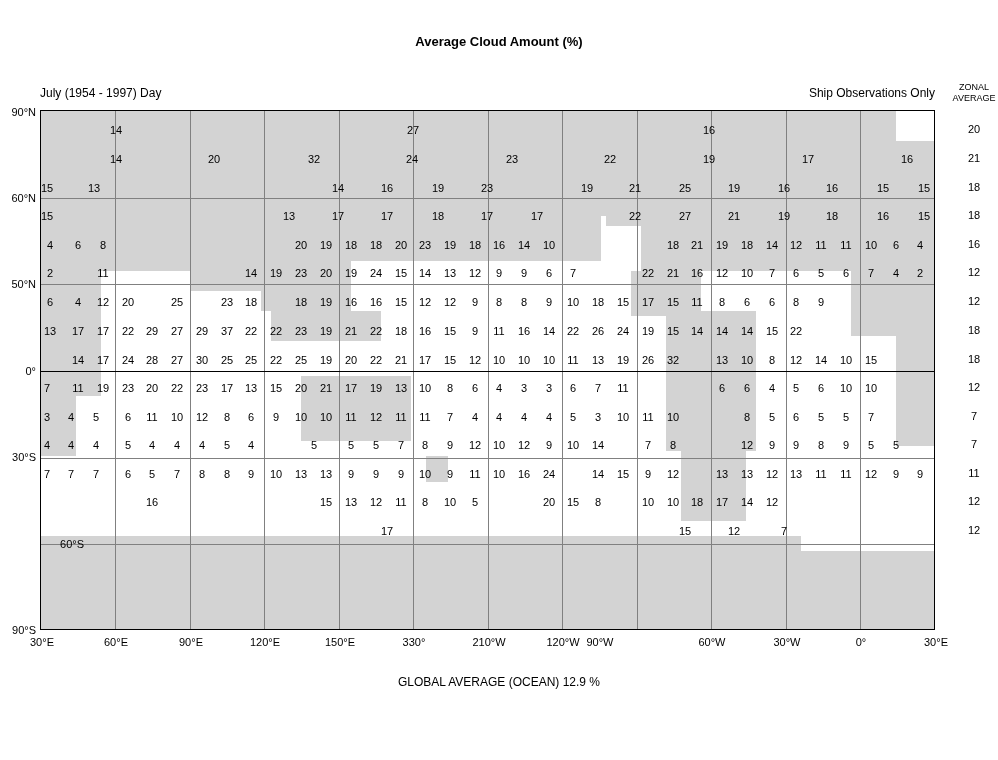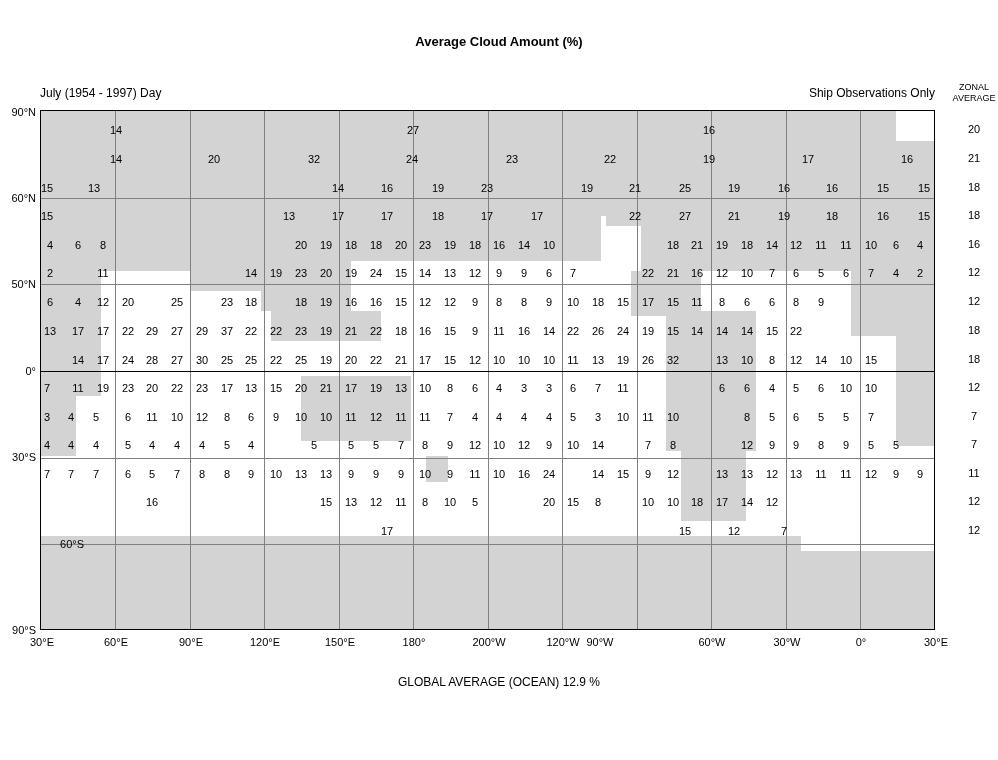--- a/index.html
+++ b/index.html
@@ -524,22 +524,22 @@
   <div class="ylab" style="left:0px;top:371px;">0°</div>
   <div class="ylab" style="left:0px;top:457px;">30°S</div>
   <div class="ylab" style="left:0px;top:544px;margin-left:48px;">60°S</div>
   <div class="ylab" style="left:0px;top:630px;">90°S</div>
 
   <div class="xlab" style="left:42px;">30°E</div>
   <div class="xlab" style="left:116px;">60°E</div>
   <div class="xlab" style="left:191px;">90°E</div>
   <div class="xlab" style="left:265px;">120°E</div>
   <div class="xlab" style="left:340px;">150°E</div>
-  <div class="xlab" style="left:414px;">180°</div>
-  <div class="xlab" style="left:489px;">200°W</div>
+  <div class="xlab" style="left:414px;">330°</div>
+  <div class="xlab" style="left:489px;">210°W</div>
   <div class="xlab" style="left:563px;">120°W</div>
   <div class="xlab" style="left:600px;">90°W</div>
   <div class="xlab" style="left:712px;">60°W</div>
   <div class="xlab" style="left:787px;">30°W</div>
   <div class="xlab" style="left:861px;">0°</div>
   <div class="xlab" style="left:936px;">30°E</div>
 
   <div id="zonal-layer">
       <div class="zonal-val" style="top: 129px;">20</div>
       <div class="zonal-val" style="top: 158px;">21</div>

